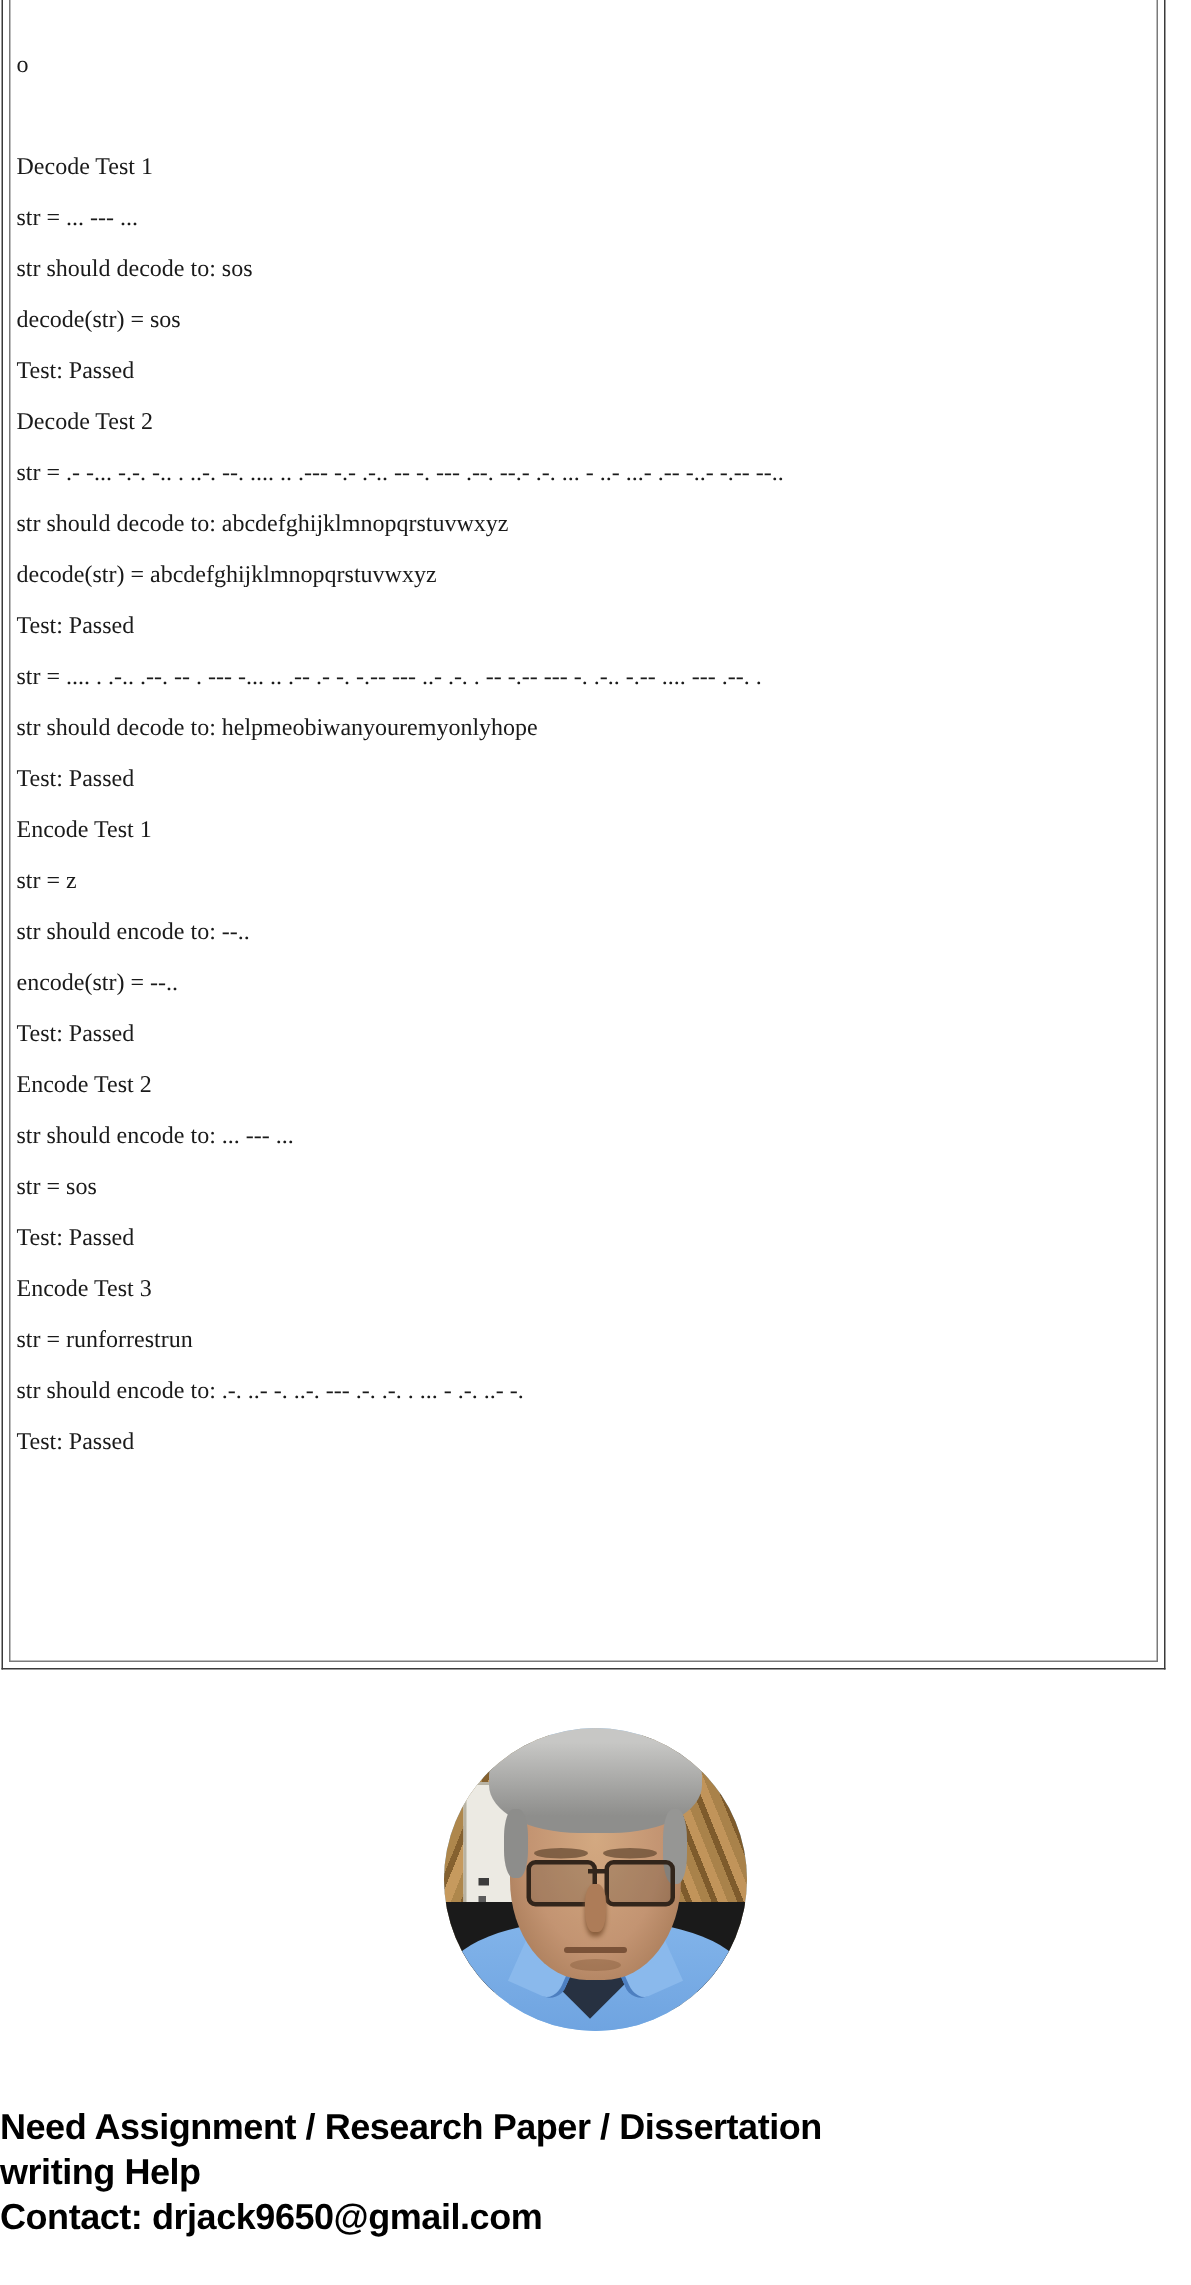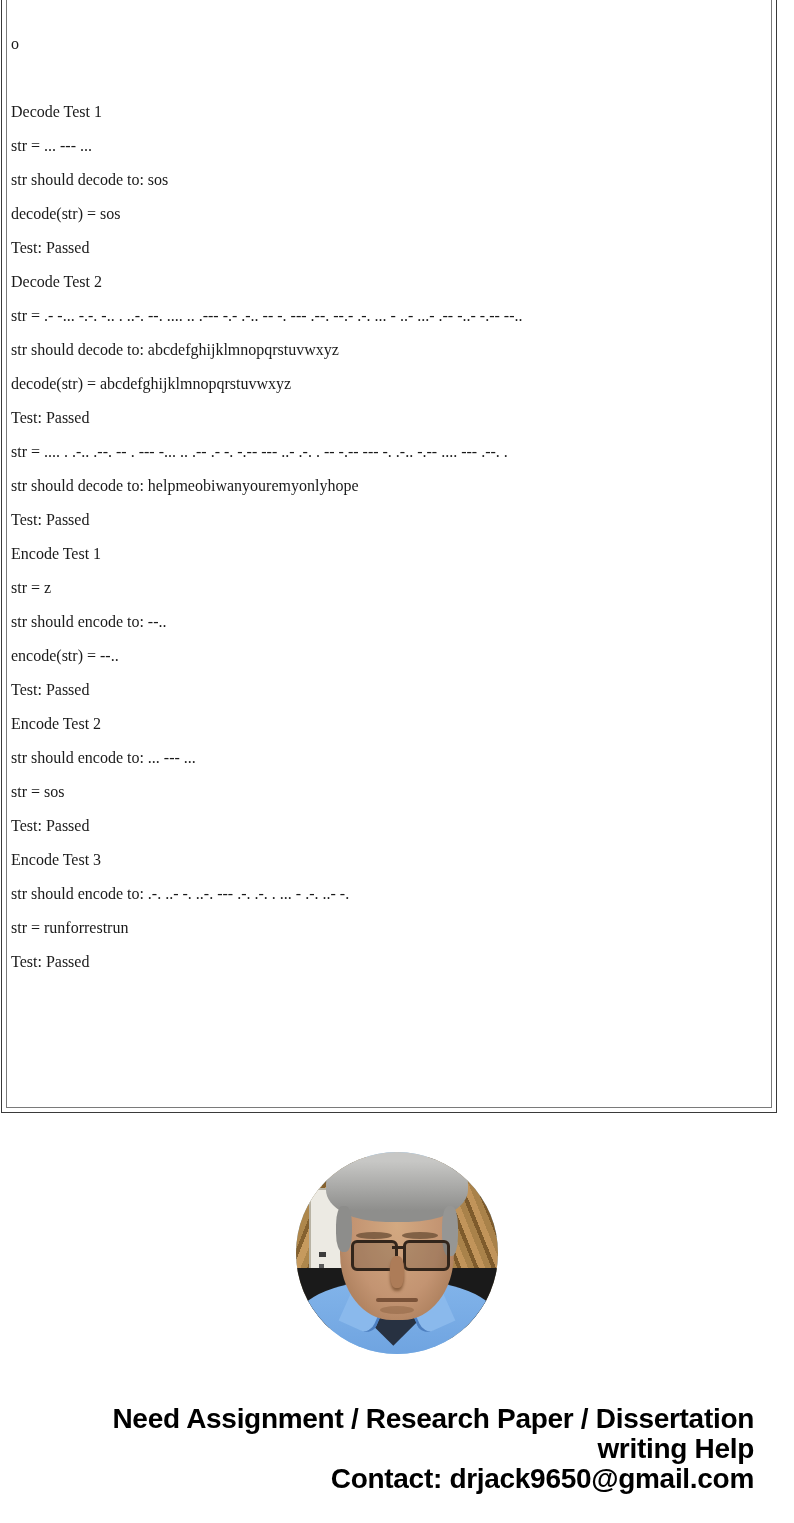--- a/index.html
+++ b/index.html
@@ -98,23 +98,23 @@
     background: rgba(66, 48, 38, 0.22);
   }
   .glasses-bridge { left: 96px; top: 94px; width: 12px; height: 3px; background: #32251b; }
   .nose { left: 94px; top: 104px; width: 14px; height: 32px; background: #ad7c58; border-radius: 40%; box-shadow: 0 3px 3px #8a5f3e; }
   .mouth { left: 80px; top: 146px; width: 42px; height: 4px; background: #7a5238; border-radius: 3px; }
   .chin-shadow { left: 84px; top: 154px; width: 34px; height: 8px; background: rgba(120,80,50,.35); border-radius: 50%; }
 
   
   .footer {
     position: absolute; left: 0; top: 1404px; width: 754px;
-    text-align: right; color: #000000;
+    text-align: left; color: #000000;
     font-family: "Liberation Sans", sans-serif;
-    font-weight: bold; font-size: 28px; line-height: 30px;
+    font-weight: bold; font-size: 24px; line-height: 30px;
     letter-spacing: -0.3px;
   }
 </style>
 </head>
 <body>
 
 <div class="report-outer">
   <div class="report-inner">
     <p>o</p>
     <p></p>
@@ -134,22 +134,22 @@
     <p>Encode Test 1</p>
     <p>str = z</p>
     <p>str should encode to: --..</p>
     <p>encode(str) = --..</p>
     <p>Test: Passed</p>
     <p>Encode Test 2</p>
     <p>str should encode to: ... --- ...</p>
     <p>str = sos</p>
     <p>Test: Passed</p>
     <p>Encode Test 3</p>
+    <p>str = runforrestrun</p>
     <p>str should encode to: .-. ..- -. ..-. --- .-. .-. . ... - .-. ..- -.</p>
-    <p>str = runforrestrun</p>
     <p>Test: Passed</p>
   </div>
 </div>
 
 <div class="avatar">
   <div class="curtain-left"></div>
   <div class="curtain-right"></div>
   <div class="door-frame">
     <div class="door-mark-1"></div>
     <div class="door-mark-2"></div>

